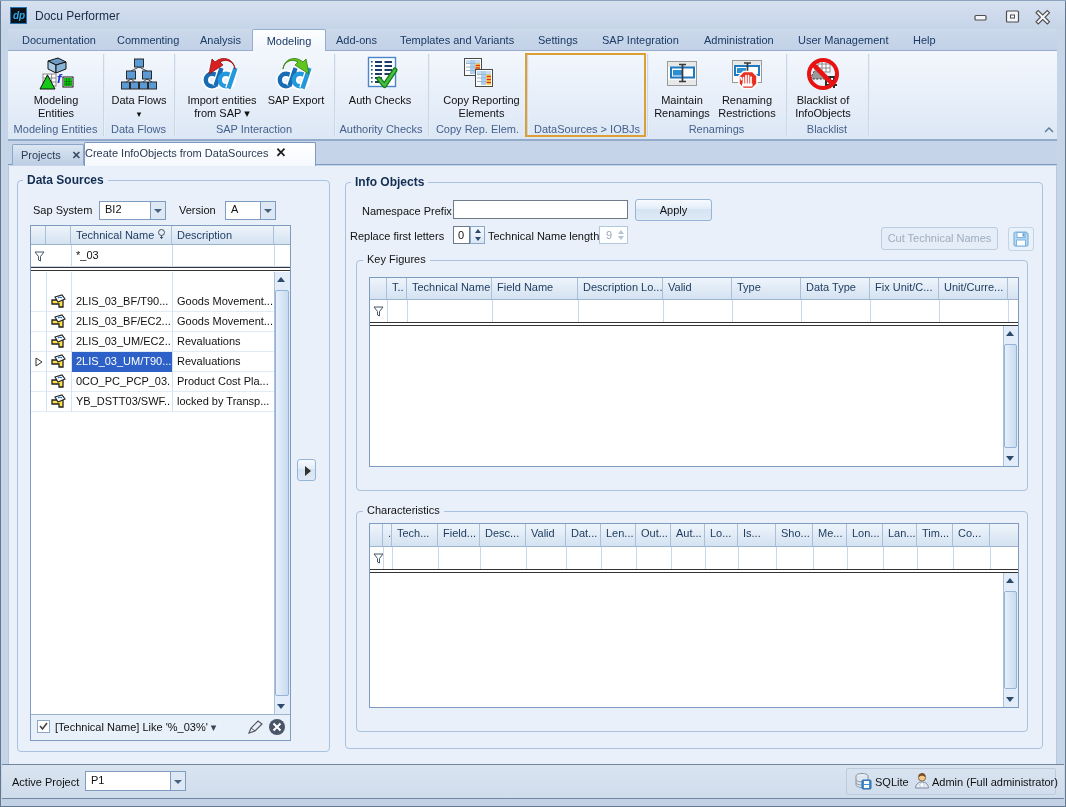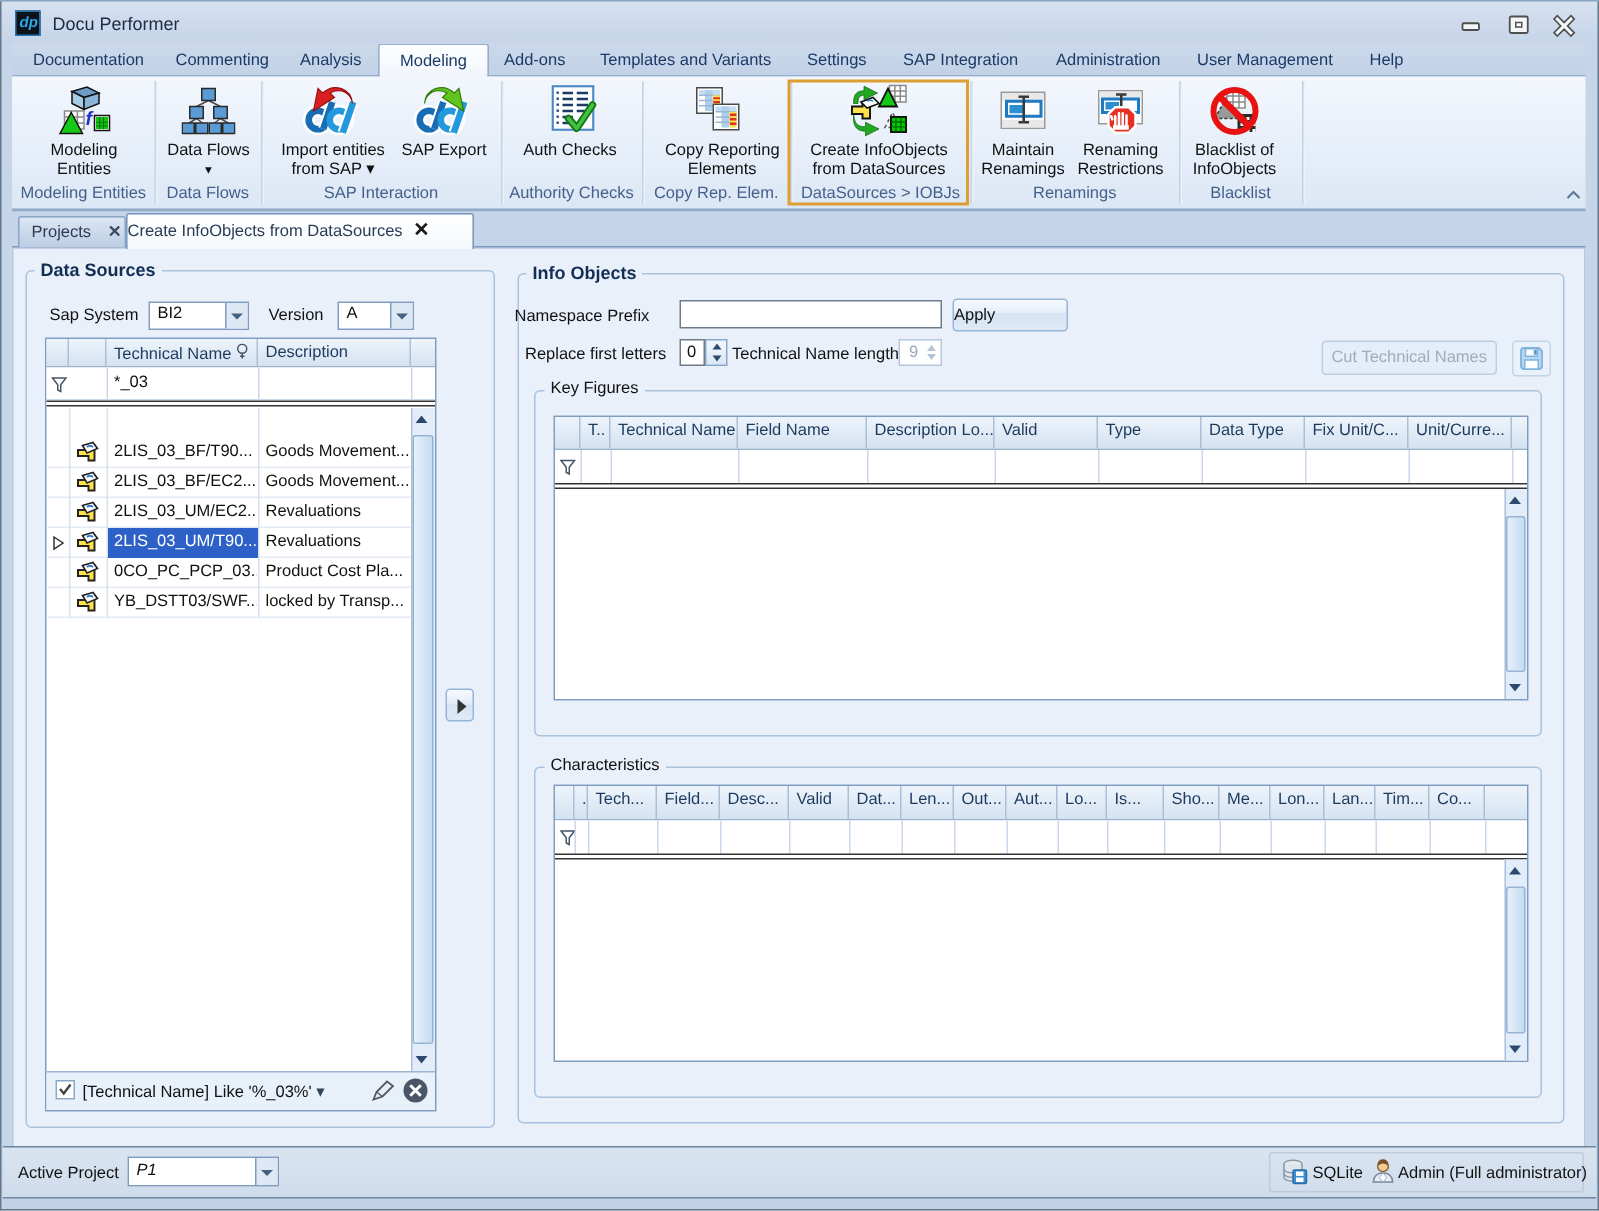--- a/index.html
+++ b/index.html
@@ -41,21 +41,21 @@
 
 .gbox { position:absolute; border:1px solid #a9c2de; border-radius:4px; }
 .glabel { position:absolute; top:-8px; left:5px; background:#e9f0fa; padding:0 4px; font-weight:bold; color:#132e52; font-size:12px; }
 .glabel2 { position:absolute; top:-8px; left:6px; background:#e9f0fa; padding:0 4px; color:#111; font-size:11px; }
 
 .combo { position:absolute; background:#fff; border:1px solid #7e9cc0; }
 .combo .t { position:absolute; left:5px; top:2px; }
 .combo .btn { position:absolute; right:0; top:0; bottom:0; width:15px; background:#dde8f4; border-left:1px solid #7e9cc0; }
 .arr-d { position:absolute; width:0; height:0; border-left:4px solid transparent; border-right:4px solid transparent; border-top:4px solid #46617e; }
 
-.btn3d { position:absolute; background:linear-gradient(#f6fafe,#e3edf8 45%,#d5e3f2 45%,#dfeaf6); border:1px solid #96b4d6; border-radius:3px; color:#111; }
+.btn3d { position:absolute; background:linear-gradient(#f6fafe,#e3edf8 45%,#d5e3f2 45%,#dfeaf6); border:1px solid #96b4d6; border-radius:3px; text-align:center; color:#111; }
 
 .grid { position:absolute; background:#fff; border:1px solid #7e9cc0; }
 .ghead { position:absolute; left:0; top:0; right:0; background:linear-gradient(#eef4fb,#d4e2f1); border-bottom:1px solid #9db4d0; }
 .gcol { position:absolute; top:0; bottom:0; border-right:1px solid #aabfd8; padding:3px 0 0 5px; color:#1c3a5e; overflow:hidden; white-space:nowrap; }
 .frow { position:absolute; left:0; right:0; background:#fff; }
 .dbl { position:absolute; left:0; right:0; height:4px; border-top:1px solid #333; border-bottom:1px solid #333; background:#fff; }
 
 .vsb { position:absolute; background:#e3edf9; border-left:1px solid #abc2dc; }
 .sbthumb { position:absolute; left:0px; right:1px; background:linear-gradient(to right,#e6f0fa,#c8dbf0); border:1px solid #96b3d6; border-radius:2px; }
 .tri-u { position:absolute; width:0; height:0; border-left:4px solid transparent; border-right:4px solid transparent; border-bottom:5px solid #2c4a6e; }
@@ -211,36 +211,20 @@
 <rect x="11.5" y="13.5" width="17" height="17" fill="#fdfdfd" stroke="#4a4a4a"></rect>
 <rect x="13" y="15" width="14" height="3" fill="#c6dcf0"></rect>
 <rect x="17" y="15" width="5" height="14" fill="#aecfeb"></rect>
 <path d="M13 18.5 H27 M13 22 H27 M13 25.5 H27" stroke="#9ab8d4" fill="none"></path>
 <rect x="22.5" y="18.5" width="4.5" height="10.5" fill="#f6e14a"></rect>
 <path d="M22.5 20.5 H27 M22.5 23.5 H27 M22.5 26.5 H27" stroke="#e03020" stroke-width="1.6" fill="none"></path>
 </g>
 </svg>
       <div class="lbl">Copy Reporting<br>Elements</div>
     </div>
-    <div class="rbtn" style="left:522px; width:112px;">
-      <svg class="ricon" width="40" height="36">
-<path d="M3 13 C3 7 5 4.5 10 4.5 L10 1.5 L19 6 L10 10.5 L10 7.5 C7 7.5 6 9 6 13 Z" fill="#22a822" stroke="#116611" stroke-width="0.5"></path>
-<path d="M3 17 C3 26 5 28.5 11 28.5 L11 25.5 L20 30 L11 34.5 L11 31.5 C6 31.5 3 29 3 23 Z" fill="#22a822" stroke="#116611" stroke-width="0.5"></path>
-<path d="M1 14 L8 14 L8 11 L13 11 L13 22 L8 22 L8 19 L1 19 Z" fill="#ffe24a" stroke="#111" stroke-width="1.3" transform="translate(1,1)"></path>
-<path d="M7 11 L15 8 L19 12 L11 15 Z" fill="#fff" stroke="#111" stroke-width="1.1" transform="translate(1,1)"></path>
-<path d="M11 10.5 C12 9.5 14 9.5 15 10.5" stroke="#2277cc" stroke-width="1" fill="none" transform="translate(1,1)"></path>
-<rect x="27" y="1" width="11" height="11" fill="#fff" stroke="#8a8a8a"></rect>
-<path d="M27 4.6 h11 M27 8.2 h11 M30.6 1 v11 M34.2 1 v11" stroke="#8a8a8a"></path>
-<polygon points="20,15 26,3 32,15" fill="#16c916" stroke="#111" stroke-width="1.2"></polygon>
-<path d="M24 29 L29 19 L34 29 Z" fill="none" stroke="#555" stroke-width="1" stroke-dasharray="2 2"></path>
-<rect x="28" y="22" width="10" height="10" fill="#00cc00" stroke="#111" stroke-width="1.3"></rect>
-<path d="M28 25.3 h10 M28 28.6 h10 M31.3 22 v10 M34.6 22 v10" stroke="#060" stroke-width="0.9"></path>
-</svg>
-      <div class="lbl">Create InfoObjects<br>from DataSources</div>
-    </div>
     <div class="rbtn" style="left:639px; width:70px;">
       <svg class="ricon" width="36" height="36">
 <rect x="3.5" y="5.5" width="29" height="24" fill="#fbfbfb" stroke="#9a9a9a"></rect>
 <rect x="4" y="6" width="28" height="5" fill="#e8e8e8"></rect>
 <rect x="4" y="24" width="28" height="5" fill="#e8e8e8"></rect>
 <rect x="7" y="11.5" width="23" height="10" fill="#fff" stroke="#1f7ac4" stroke-width="2"></rect>
 <rect x="9" y="14" width="10" height="5.5" fill="#2b8fd0"></rect>
 <g stroke="#3a3a3a" stroke-width="1.7" fill="none">
 <path d="M15 8.5 H22 M18.5 8.5 V25.5 M15 25.5 H22"></path>
 </g>
@@ -438,21 +422,21 @@
     </div>
   </div>
 
   <div class="btn3d" style="left:297px; top:459px; width:19px; height:22px;">
     <div class="abs" style="left:7px; top:6px; width:0; height:0; border-top:5px solid transparent; border-bottom:5px solid transparent; border-left:6px solid #333;"></div>
   </div>
 
   <div class="gbox" style="left:345px; top:182px; width:698px; height:567px;">
     <div class="glabel">Info Objects</div>
   </div>
-  <div class="abs" style="left:343px; top:205px;">Namespace Prefix</div>
+  <div class="abs" style="left:362px; top:205px;">Namespace Prefix</div>
   <div class="abs" style="left:453px; top:200px; width:175px; height:19px; background:#fff; border:1px solid #6d7b88;"></div>
   <div class="btn3d" style="left:635px; top:199px; width:77px; height:22px; line-height:20px;">Apply</div>
   <div class="abs" style="left:350px; top:230px;">Replace first letters</div>
   <div class="abs" style="left:453px; top:226px; width:17px; height:18px; background:#fff; border:1px solid #6d7b88; padding:2px 0 0 4px;">0</div>
   <div class="abs" style="left:470px; top:226px; width:15px; height:18px; background:linear-gradient(#f2f7fc,#dbe7f4); border:1px solid #8aa8cc;">
     <div class="tri-u" style="left:4px; top:2px; border-left-width:3px; border-right-width:3px; border-bottom-width:4px;"></div>
     <div class="tri-d" style="left:4px; bottom:2px; border-left-width:3px; border-right-width:3px; border-top-width:4px;"></div>
   </div>
   <div class="abs" style="left:488px; top:230px;">Technical Name length</div>
   <div class="abs" style="left:599px; top:226px; width:29px; height:18px; background:#fdfefe; border:1px solid #b4c8dc;">
@@ -563,21 +547,21 @@
 <div class="dbl" style="top:45px;"></div>
 <div class="vsb" style="right:0; top:49px; width:15px; height:134px;">
 <div class="tri-u" style="left:2px; top:5px;"></div>
 <div class="sbthumb" style="top:18px; bottom:18px;"></div>
 <div class="tri-d" style="left:2px; bottom:5px;"></div>
 </div>
 </div>
 
   <div id="statusbar" class="abs"></div>
   <div class="abs" style="left:12px; top:776px;">Active Project</div>
-  <div class="combo" style="left:85px; top:771px; width:101px; height:20px;font-style:italic;">
+  <div class="combo" style="left:85px; top:771px; width:101px; height:20px;">
     <div class="t">P1</div>
     <div class="btn">
         <div class="arr-d" style="left:3px; top:8px;"></div>
       </div>
   </div>
 
   <div class="abs" style="left:846px; top:768px; width:210px; height:27px; border:1px solid #bccbde; border-radius:2px;"></div>
   <svg class="abs" style="left:854px; top:772px;" width="19" height="18">
     <ellipse cx="8" cy="4" rx="6" ry="2.5" fill="#e8edf2" stroke="#8a98a8"></ellipse>
     <path d="M2 4 L2 13 A6 2.5 0 0 0 14 13 L14 4" fill="#dfe6ee" stroke="#8a98a8"></path>

